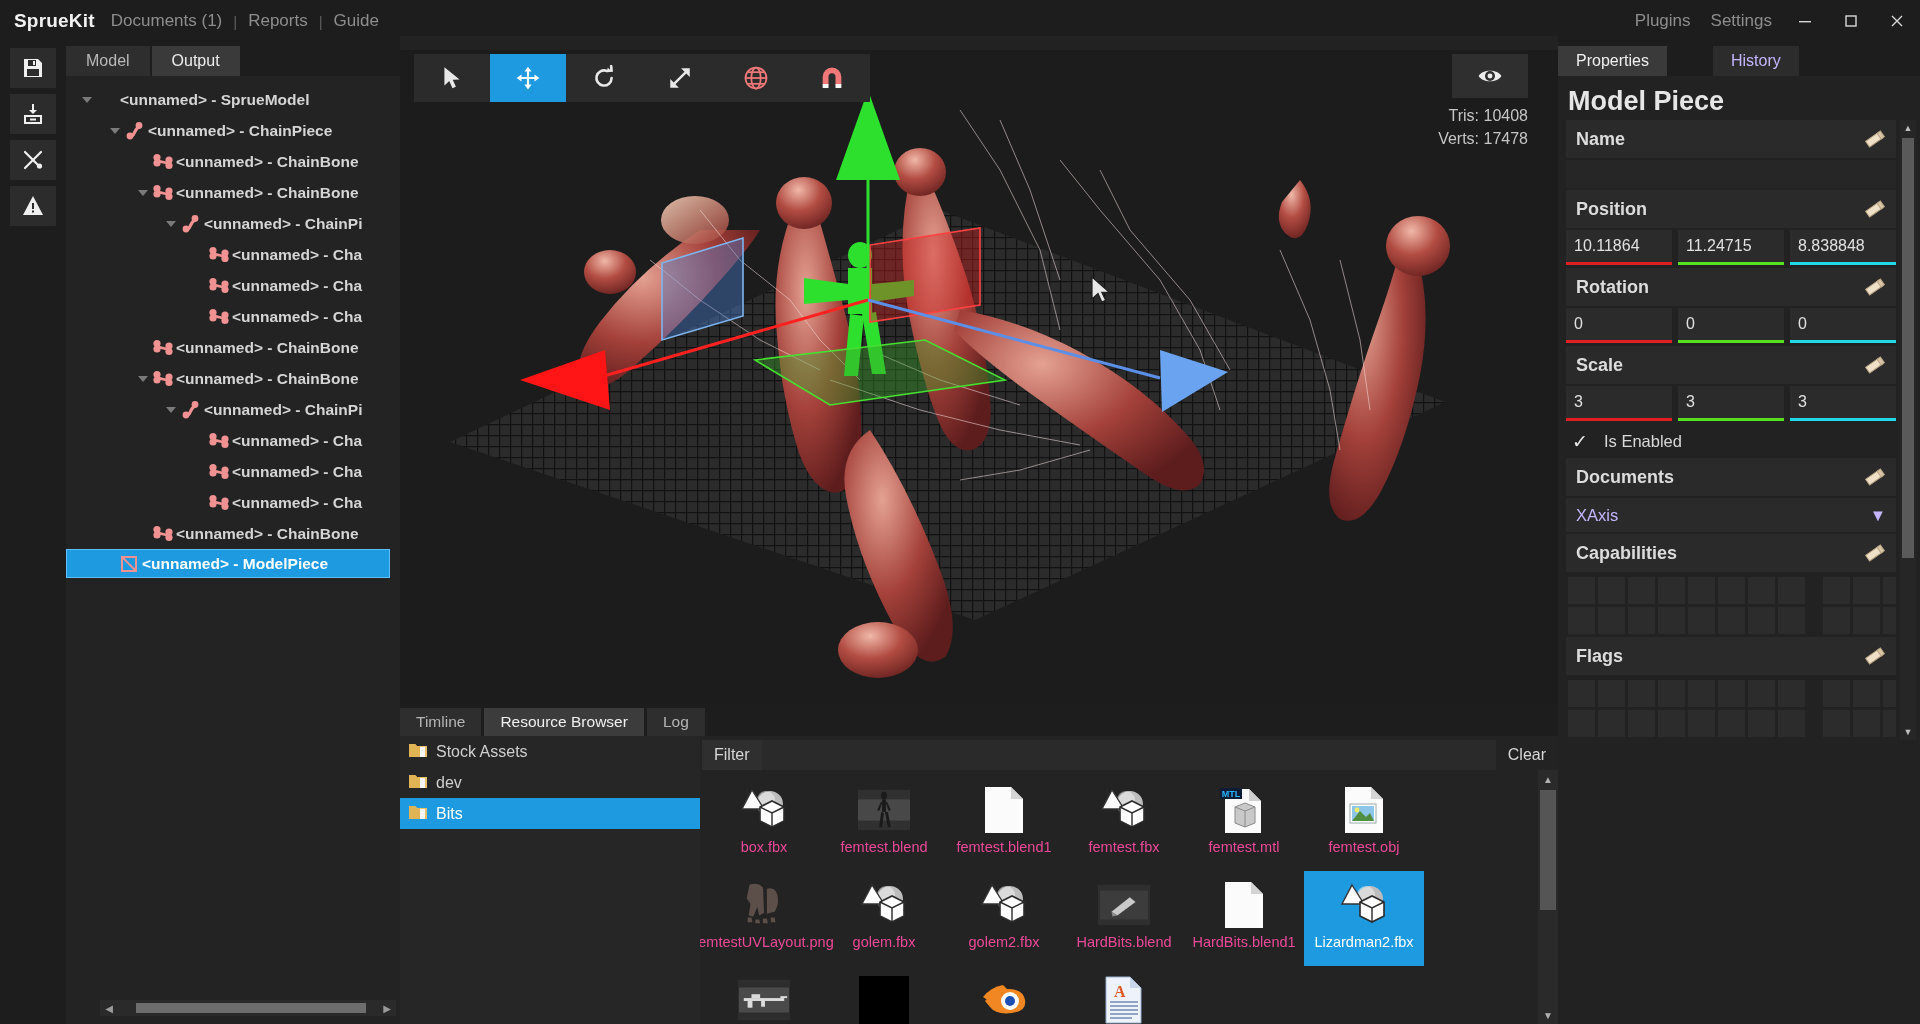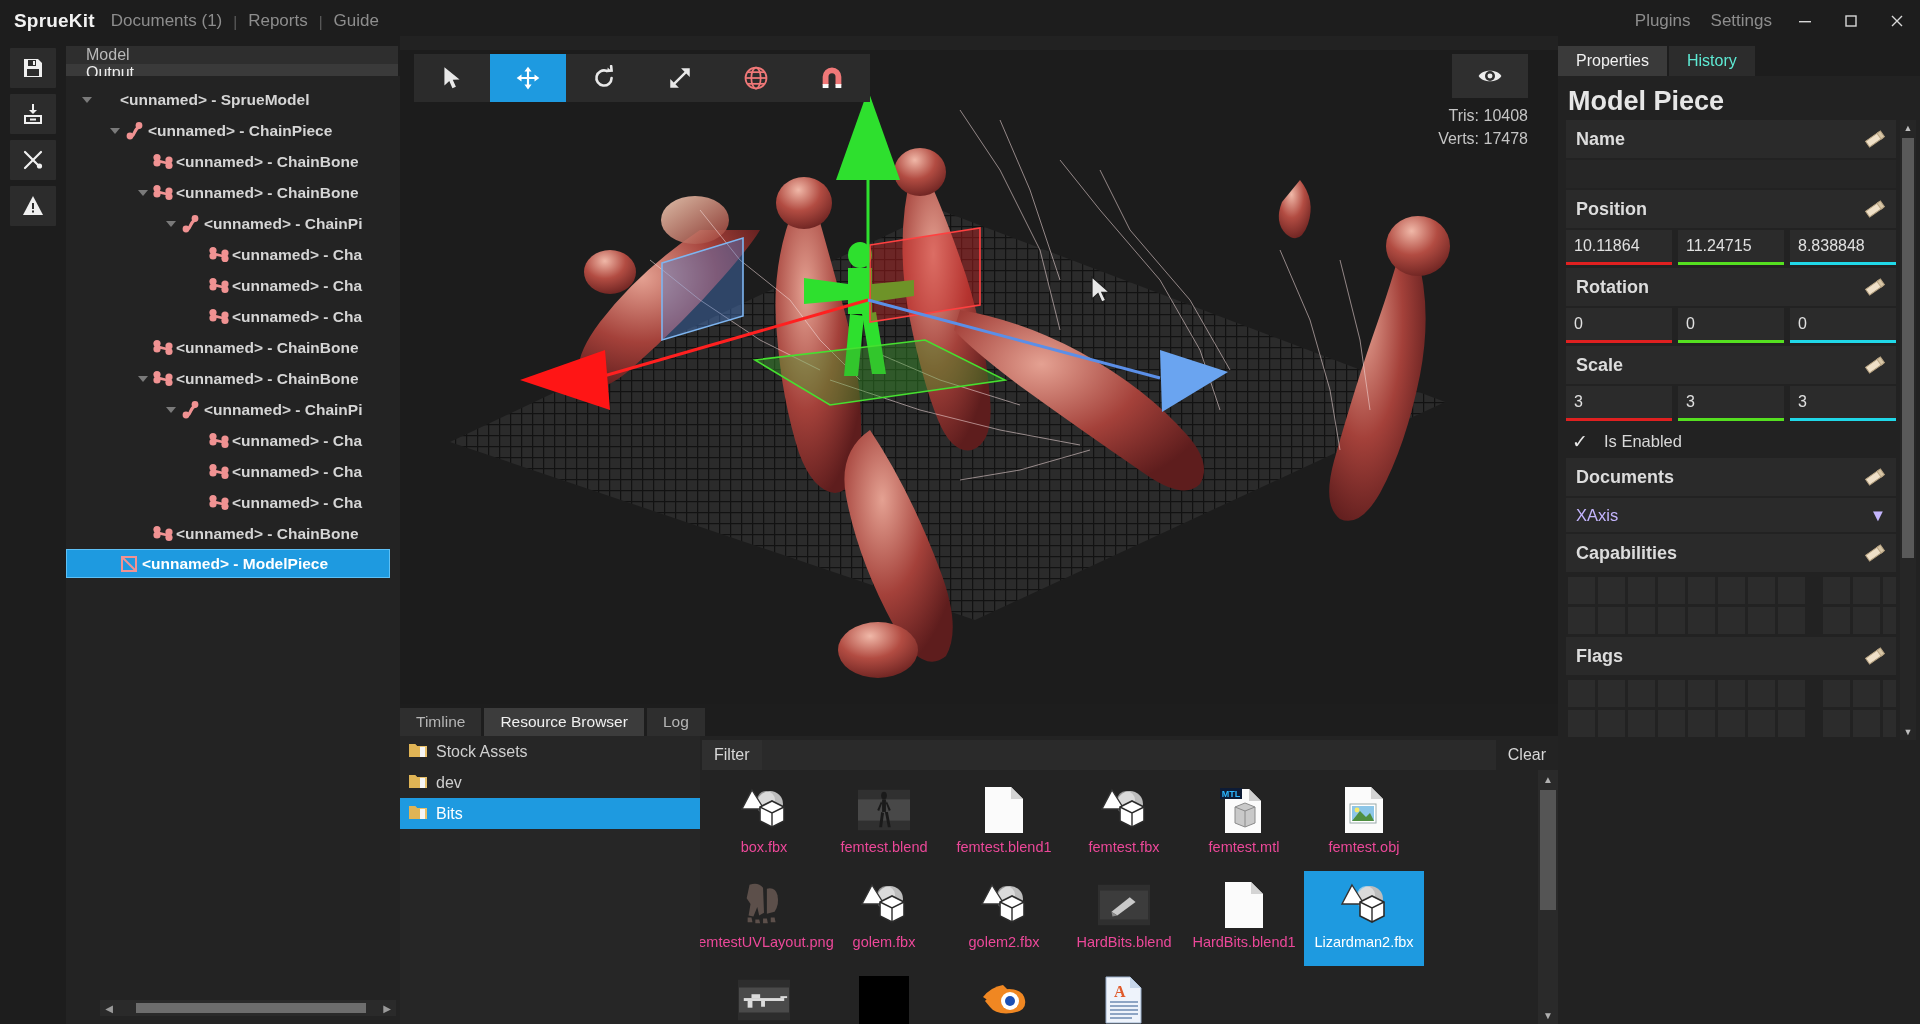--- a/index.html
+++ b/index.html
@@ -21,21 +21,21 @@
      color:#d8d8d8; font-size:15px;}
   .wbtn svg{ display:block; }
 
   
   .rail{ position:absolute; left:0; top:42px; width:66px; height:982px; background:#1d1d1d;}
   .rail .rbtn{ width:46px;height:40px;margin:6px auto 0; background:#2c2c2c;
      display:flex;align-items:center;justify-content:center; border-radius:1px;}
 
   
   .treepanel{ position:absolute; left:66px; top:42px; width:334px; height:982px; background:#232323;}
-  .tabstrip{ display:flex; height:34px; background:#1d1d1d; padding-top:4px;flex-direction:column;}
+  .tabstrip{ display:flex; height:34px; background:#1d1d1d; padding-top:4px;}
   .tab{ height:30px; padding:0 20px; display:flex;align-items:center;
      font-size:16px; color:#b9b9b9; background:#2e2e2e; margin-right:2px;}
   .tab.active{ background:#3a3a3a; color:#ededed;}
   .treebody{ position:absolute; top:34px; left:0; right:0; bottom:46px; background:#232323;
      overflow:hidden; padding-top:8px;}
   .trow{ height:31px; display:flex; align-items:center; white-space:nowrap;
      font-size:15.5px; font-weight:bold; color:#d5d5d5; padding-right:4px;}
   .trow.sel{ background:#1e9ae0; color:#fff; border:1px solid #5ec0f5; height:29px;
      margin-right:10px; }
   .arrow{ width:14px; height:100%; display:flex;align-items:center;justify-content:center;
@@ -89,23 +89,23 @@
   .fname{ font-size:14.5px; color:#ec4899; margin-top:3px; white-space:nowrap;}
   .fileitem.sel .fname{ color:#fff;}
   .vscroll{ position:absolute; right:0; top:34px; bottom:0; width:20px; background:#2a2a2a;}
   .vscroll .up,.vscroll .dn{ height:18px; display:flex;align-items:center;justify-content:center;
      color:#b0b0b0; font-size:10px;}
   .vscroll .dn{ position:absolute; bottom:0; left:0; right:0;}
   .vscroll .thumb{ position:absolute; top:20px; left:2px; width:16px; height:120px; background:#555;}
 
   
   .props{ position:absolute; left:1558px; top:42px; width:362px; height:982px; background:#222;}
-  .ptabs{ display:flex; height:34px; background:#1d1d1d; padding-top:4px;}
+  .ptabs{ display:flex; height:34px; background:#1d1d1d; padding-top:4px;gap:44px;}
   .ptab{ height:30px; padding:0 18px; display:flex;align-items:center; font-size:16px;
-     color:#5eead4; background:#2c2c2c; margin-right:2px;}
+     color:#c4b5fd; background:#2c2c2c; margin-right:2px;}
   .ptab.active{ background:#3a3a3a; color:#f0f0f0;}
   .ptitle{ font-size:27px; font-weight:bold; color:#e6e6e6; padding:10px 0 8px 10px;}
   .pbody{ position:absolute; left:8px; top:78px; width:330px; height:620px; overflow:hidden;}
   .prow{ height:38px; background:#2a2a2a; display:flex; align-items:center;
      justify-content:space-between; padding:0 6px 0 10px; margin-bottom:2px;}
   .prow .lbl{ font-size:18px; font-weight:bold; color:#dcdcdc;}
   .pencil{ width:30px;height:26px; display:flex;align-items:center;justify-content:center;}
   .nameinput{ height:28px; background:#262626; border:none; outline:none; width:100%;
      color:#ddd; font-size:15px; padding:0 8px; font-family:inherit; margin-bottom:2px;}
   .triplet{ display:flex; gap:6px; margin-bottom:3px;}

